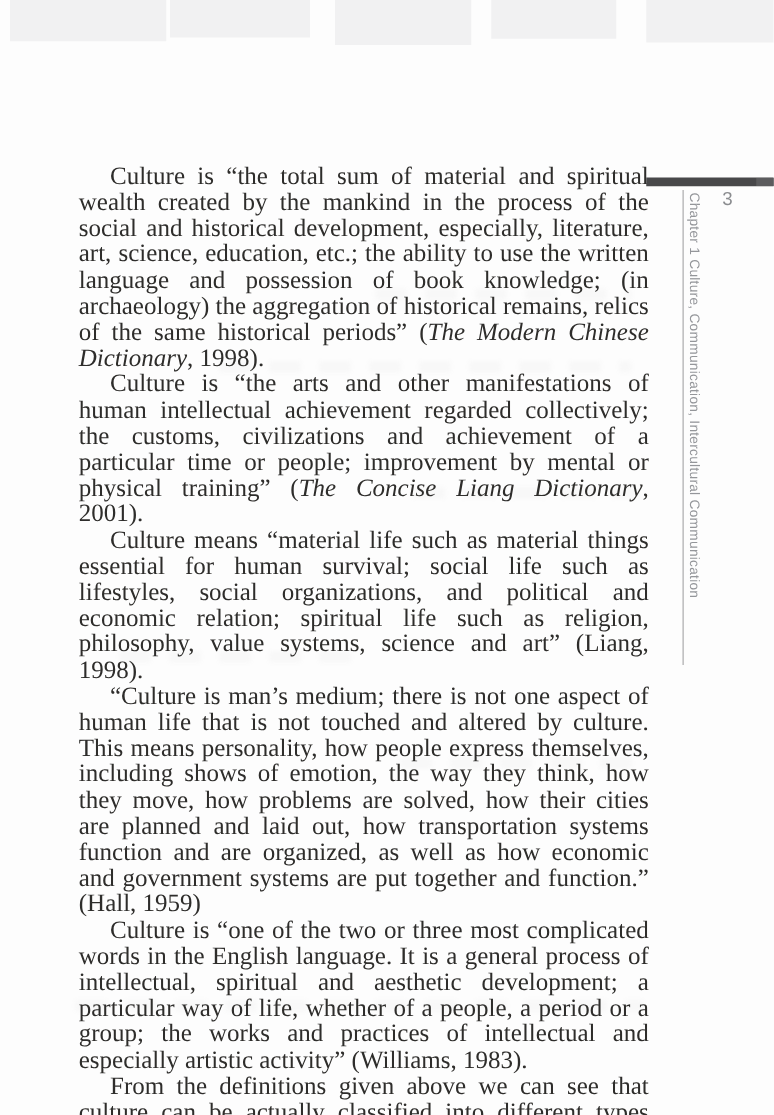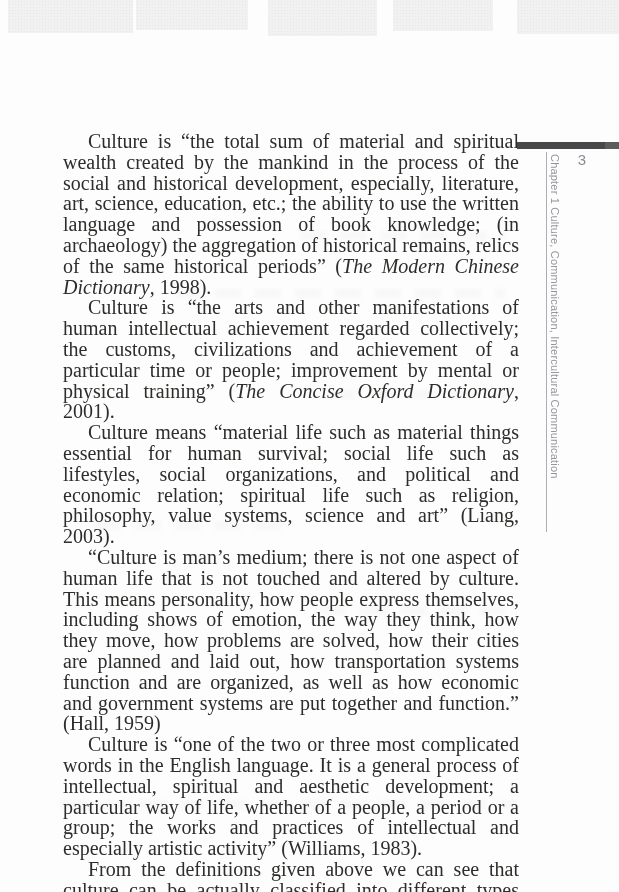--- a/index.html
+++ b/index.html
@@ -105,22 +105,22 @@
 
   <div class="bleed" style="left:300px; top:231px; width:205px;"></div>
   <div class="bleed" style="left:175px; top:289px; width:330px;"></div>
   <div class="bleed" style="left:330px; top:390px; width:180px;"></div>
   <div class="bleed" style="left:95px;  top:521px; width:200px;"></div>
   <div class="bleed" style="left:320px; top:606px; width:190px;"></div>
   <div class="bleed" style="left:60px;  top:800px; width:455px;"></div>
 
   <div class="text-block" style="color: rgb(46, 45, 43);">
       <p><span>Culture is “the total sum of material and spiritual wealth created by the mankind in the process of the social and historical development, especially, literature, art, science, education, etc.; the ability to use the written language and possession of book knowledge; (in archaeology) the aggregation of historical remains, relics of the same historical periods” (</span><span class="italic">The Modern Chinese Dictionary</span><span>, 1998).</span></p>
-      <p><span>Culture is “the arts and other manifestations of human intellectual achievement regarded collectively; the customs, civilizations and achievement of a particular time or people; improvement by mental or physical training” (</span><span class="italic">The Concise Oxford Dictionary</span><span>, 2001).</span></p>
-      <p><span>Culture means “material life such as material things essential for human survival; social life such as lifestyles, social organizations, and political and economic relation; spiritual life such as religion, philosophy, value systems, science and art” (Liang, 2003).</span></p>
+      <p><span>Culture is “the arts and other manifestations of human intellectual achievement regarded collectively; the customs, civilizations and achievement of a particular time or people; improvement by mental or physical training” (</span><span class="italic">The Concise Liang Dictionary</span><span>, 2001).</span></p>
+      <p><span>Culture means “material life such as material things essential for human survival; social life such as lifestyles, social organizations, and political and economic relation; spiritual life such as religion, philosophy, value systems, science and art” (Liang, 1998).</span></p>
       <p><span>“Culture is man’s medium; there is not one aspect of human life that is not touched and altered by culture. This means personality, how people express themselves, including shows of emotion, the way they think, how they move, how problems are solved, how their cities are planned and laid out, how transportation systems function and are organized, as well as how economic and government systems are put together and function.” (Hall, 1959)</span></p>
       <p><span>Culture is “one of the two or three most complicated words in the English language. It is a general process of intellectual, spiritual and aesthetic development; a particular way of life, whether of a people, a period or a group; the works and practices of intellectual and especially artistic activity” (Williams, 1983).</span></p>
       <p><span>From the definitions given above we can see that culture can be actually classified into different types when viewed from different perspectives such as anthropological, psychological, cognitive, social, symbolic and linguistic. Since our goal is to focus on the interaction between people from different cultural backgrounds, we prefer the anthropological view of culture by Samovar and Porter in our study of intercultural communication. Their definition of culture well serves our purpose. They define</span></p>
     </div>
 
   <div class="accent-bar"></div>
   <div class="v-rule"></div>
   <div class="page-num">3</div>
   <div class="chapter-title">Chapter 1 Culture, Communication, Intercultural Communication</div>
 

